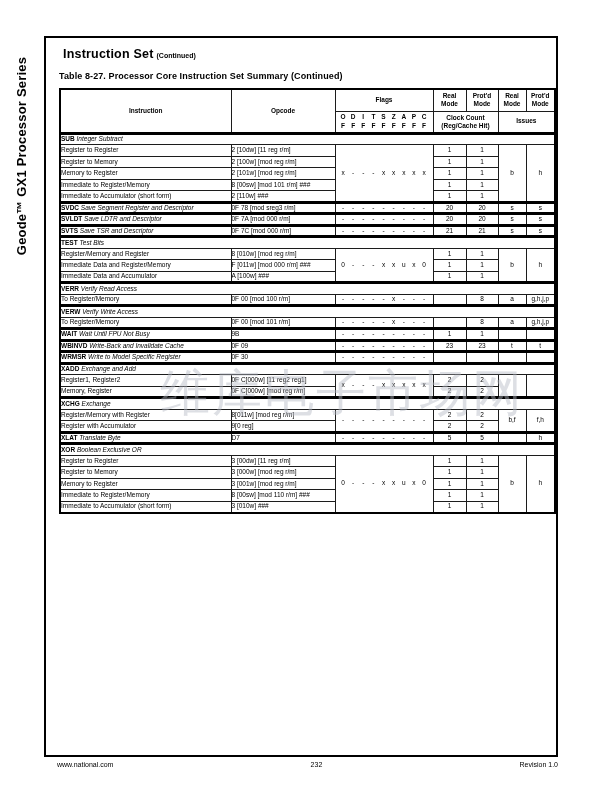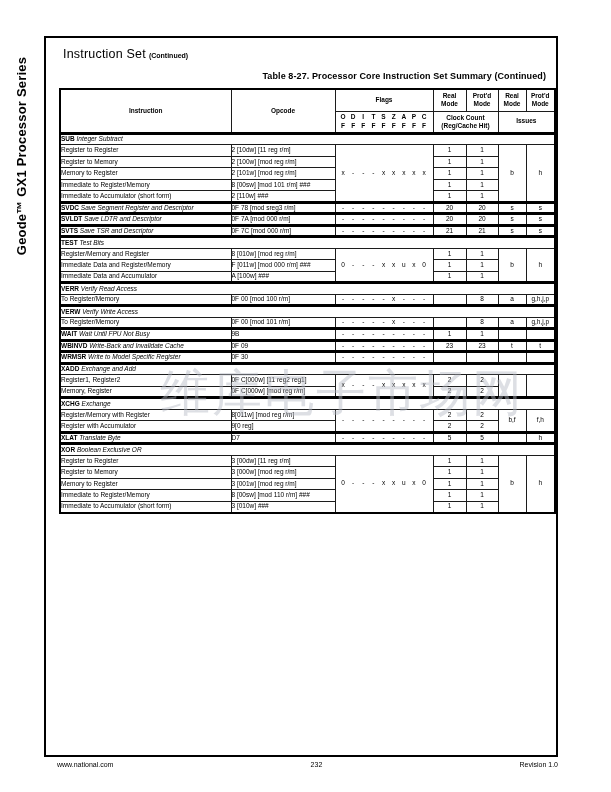--- a/index.html
+++ b/index.html
@@ -13,25 +13,25 @@
   .sidebar-title {
     position:absolute; left:21px; top:156px;
     transform:translate(-50%,-50%) rotate(-90deg);
     font-weight:bold; font-size:13px; letter-spacing:.2px; white-space:nowrap;
   }
   .page-box {
     position:absolute; left:44px; top:36px; width:514px; height:721px;
     border:2px solid #000; background:#fff;
   }
   .doc-heading { position:absolute; left:17px; top:6px; white-space:nowrap; }
-  .heading-main { font-size:12.5px; font-weight:normal; letter-spacing:.2px; }
+  .heading-main { font-size:12.5px; font-weight:bold; letter-spacing:.2px; }
   .heading-cont { font-size:7px; font-weight:bold; margin-left:3px; }
   .table-title {
-    position:absolute; left:5px; top:33px; width:495px;
-    text-align:right; font-weight:bold; font-size:9px; letter-spacing:.1px;
+    position:absolute; left:13px; top:33px; width:495px;
+    text-align:left; font-weight:bold; font-size:9px; letter-spacing:.1px;
   }
   table.inst {
     position:absolute; left:13px; top:50px; width:495px;
     border-collapse:collapse; table-layout:fixed;
     border:2px solid #000;
   }
   table.inst th, table.inst td {
     border:1px solid #1c1c1c; padding:0; font-size:6.5px; line-height:1.25;
     vertical-align:middle; overflow:hidden; white-space:nowrap;
   }

